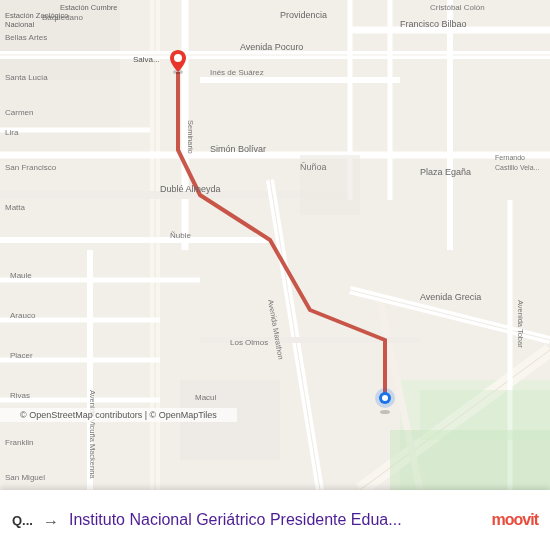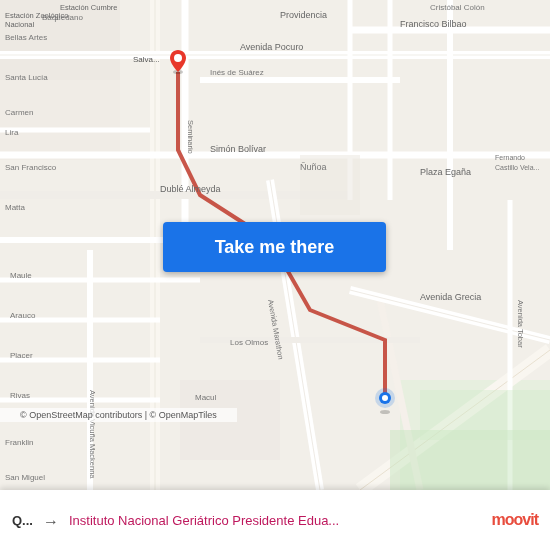--- a/index.html
+++ b/index.html
@@ -56,22 +56,22 @@
       font-size: 13px;
       font-weight: bold;
       color: #333;
       min-width: 20px;
     }
     #arrow-icon {
       font-size: 16px;
       color: #555;
     }
     #destination-label {
-      font-size: 13px;
-      color: #be185d;
+      font-size: 16px;
+      color: #4c1d95;
       font-weight: 500;
       flex: 1;
     }
     #moovit-logo {
       display: flex;
       align-items: center;
       gap: 3px;
     }
     #moovit-logo span {
       font-size: 16px;
@@ -219,21 +219,20 @@
       <circle cx="8" cy="8" r="10" fill="#1a73e8" opacity="0.2"></circle>
       <circle cx="8" cy="8" r="6" fill="#1a73e8"></circle>
       <circle cx="8" cy="8" r="3" fill="white"></circle>
     </g>
 
     <text x="133" y="62" font-size="8" fill="#555" font-family="Arial">Salva...</text>
 
   </svg>
 
   
-  <button id="take-me-there-btn">Take me there</button>
 
   
   <div id="osm-credit">© OpenStreetMap contributors | © OpenMapTiles</div>
 </div>
 
 <div id="bottom-bar">
   <span id="origin-label">Q...</span>
   <span id="arrow-icon">→</span>
   <span id="destination-label">Instituto Nacional Geriátrico Presidente Edua...</span>
   <div id="moovit-logo">

